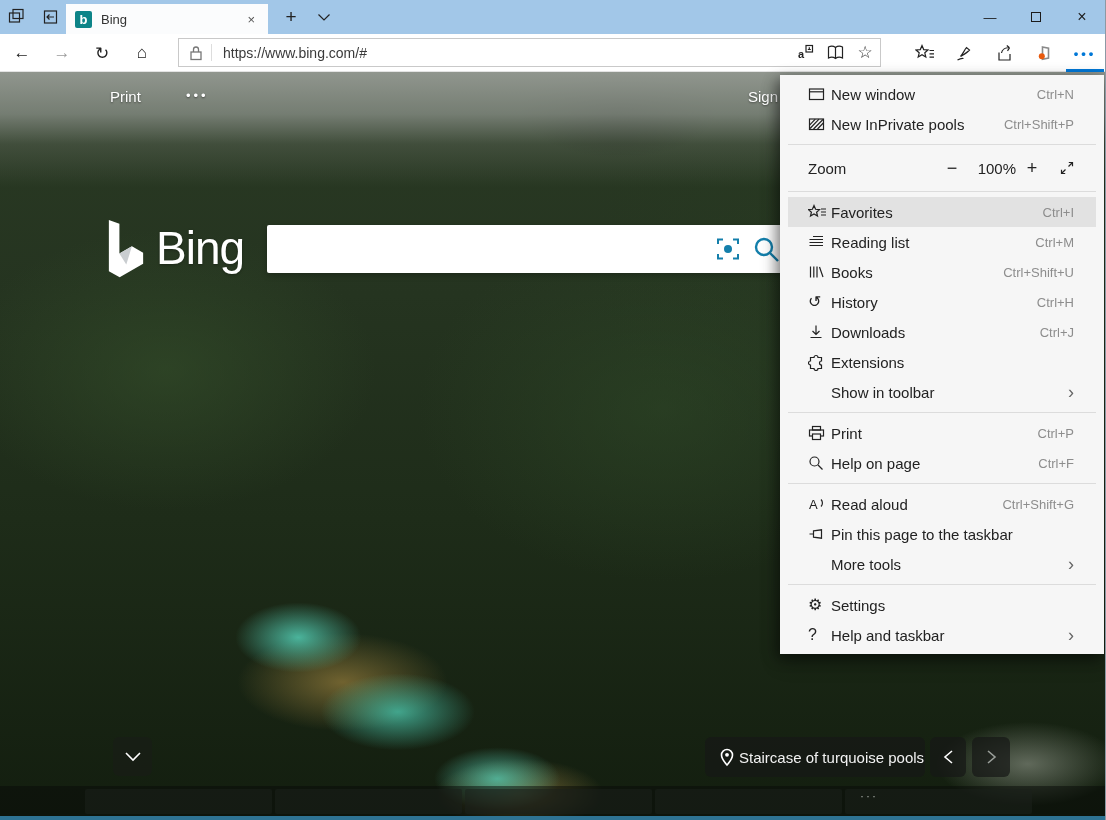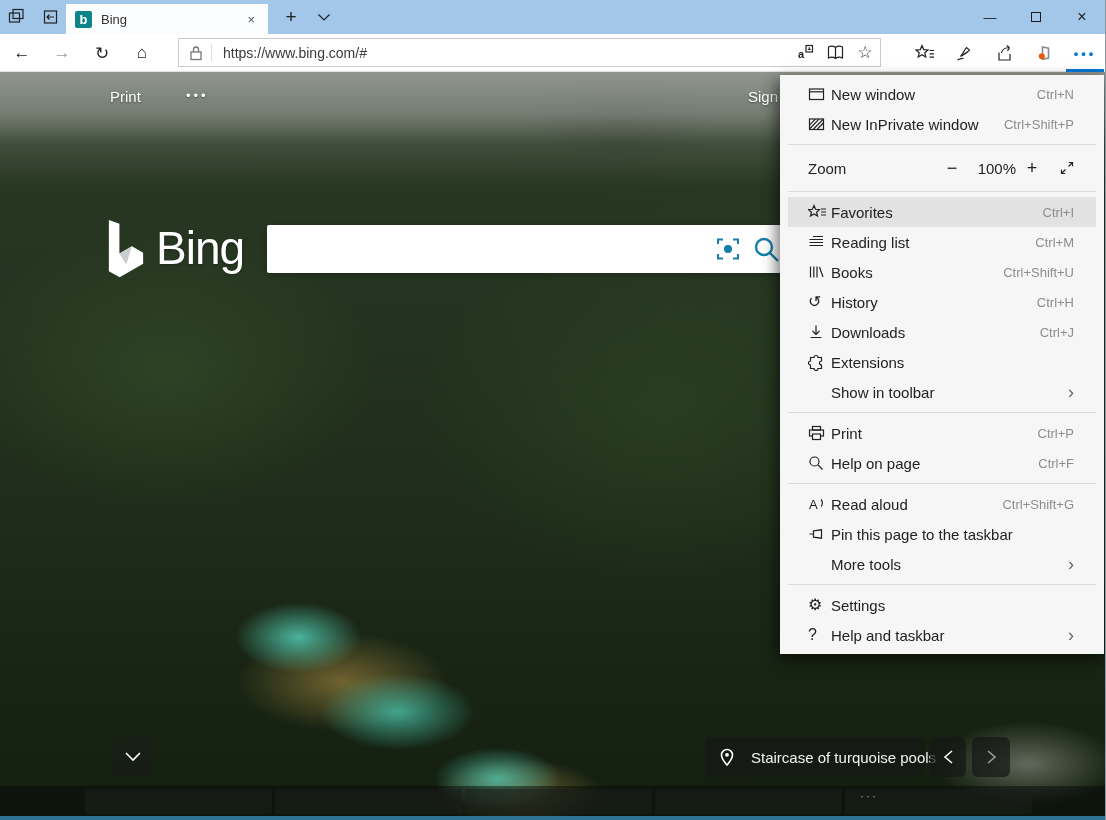--- a/index.html
+++ b/index.html
@@ -66,21 +66,21 @@
   .logo-text{color:#fff;font-size:46px;font-weight:400;letter-spacing:-1px;line-height:56px;text-shadow:0 1px 3px rgba(0,0,0,.3);}
   .searchbox{position:absolute;left:267px;top:153px;width:614px;height:48px;background:#fff;border-radius:2px;
     box-shadow:0 2px 6px rgba(0,0,0,.25);}
   .search-input{position:absolute;left:0;top:0;width:430px;height:48px;border:none;outline:none;background:transparent;
     font-size:20px;padding:0 16px;font-family:"Liberation Sans",sans-serif;}
   .vsearch-btn{position:absolute;left:447px;top:10px;width:28px;height:28px;}
   .searchgo-btn{position:absolute;left:484px;top:9px;width:30px;height:30px;}
   .chevdown-btn{position:absolute;left:113px;top:665px;width:39px;height:39px;background:rgba(25,28,24,.6);
     border-radius:6px;display:flex;align-items:center;justify-content:center;}
   .info-pill{position:absolute;left:705px;top:665px;width:220px;height:40px;background:rgba(22,24,22,.72);
-    border-radius:6px;display:flex;align-items:center;gap:16px;padding:0 14px;}
+    border-radius:6px;display:flex;align-items:center;gap:4px;padding:0 14px;}
   .pill-text{color:#f2f2f2;font-size:15px;white-space:nowrap;}
   .prev-btn{position:absolute;left:930px;top:665px;width:36px;height:40px;background:rgba(22,24,22,.72);
     border-radius:6px;display:flex;align-items:center;justify-content:center;}
   .next-btn{position:absolute;left:972px;top:665px;width:38px;height:40px;background:rgba(22,24,22,.72);
     border-radius:6px;display:flex;align-items:center;justify-content:center;}
   .bottom-strip{position:absolute;left:0;right:0;top:714px;height:30px;background:rgba(8,10,8,.5);}
   .strip-cards{position:absolute;left:85px;top:3px;display:flex;gap:3px;}
   .strip-card{width:187px;height:25px;background:rgba(28,32,27,.55);border-radius:2px;}
   .strip-dots{position:absolute;left:860px;top:3px;color:#cfd4cf;opacity:.75;font-size:12px;letter-spacing:2px;}
 
@@ -330,21 +330,21 @@
       <span class="mi-shortcut">Ctrl+N</span>
     </div>
 
     <div class="menu-item">
       <span class="mi-icon">
         <svg width="17" height="16" viewBox="0 0 17 16">
             <rect class="oline" x="1.5" y="3" width="14" height="10.5"></rect>
             <path class="oline" d="M2 12.5 L11 3.2 M5.5 13 L15 3.5 M9.5 13 L15.3 7 M1.8 8.8 L7.3 3.2"></path>
           </svg>
       </span>
-      <span class="mi-label">New InPrivate window</span>
+      <span class="mi-label">New InPrivate pools</span>
       <span class="mi-shortcut">Ctrl+Shift+P</span>
     </div>
 
     <div class="menu-divider"></div>
 
     <div class="zoom-row">
       <span class="mi-label">Zoom</span>
       <span class="zoom-ctl" style="margin-left:auto">−</span>
       <span class="zoom-val">100%</span>
       <span class="zoom-ctl">+</span>

